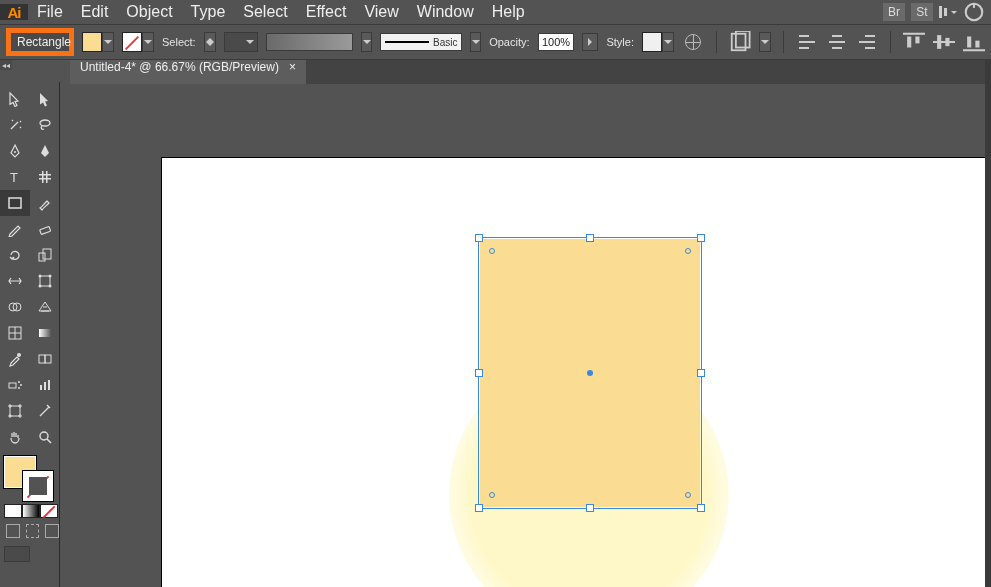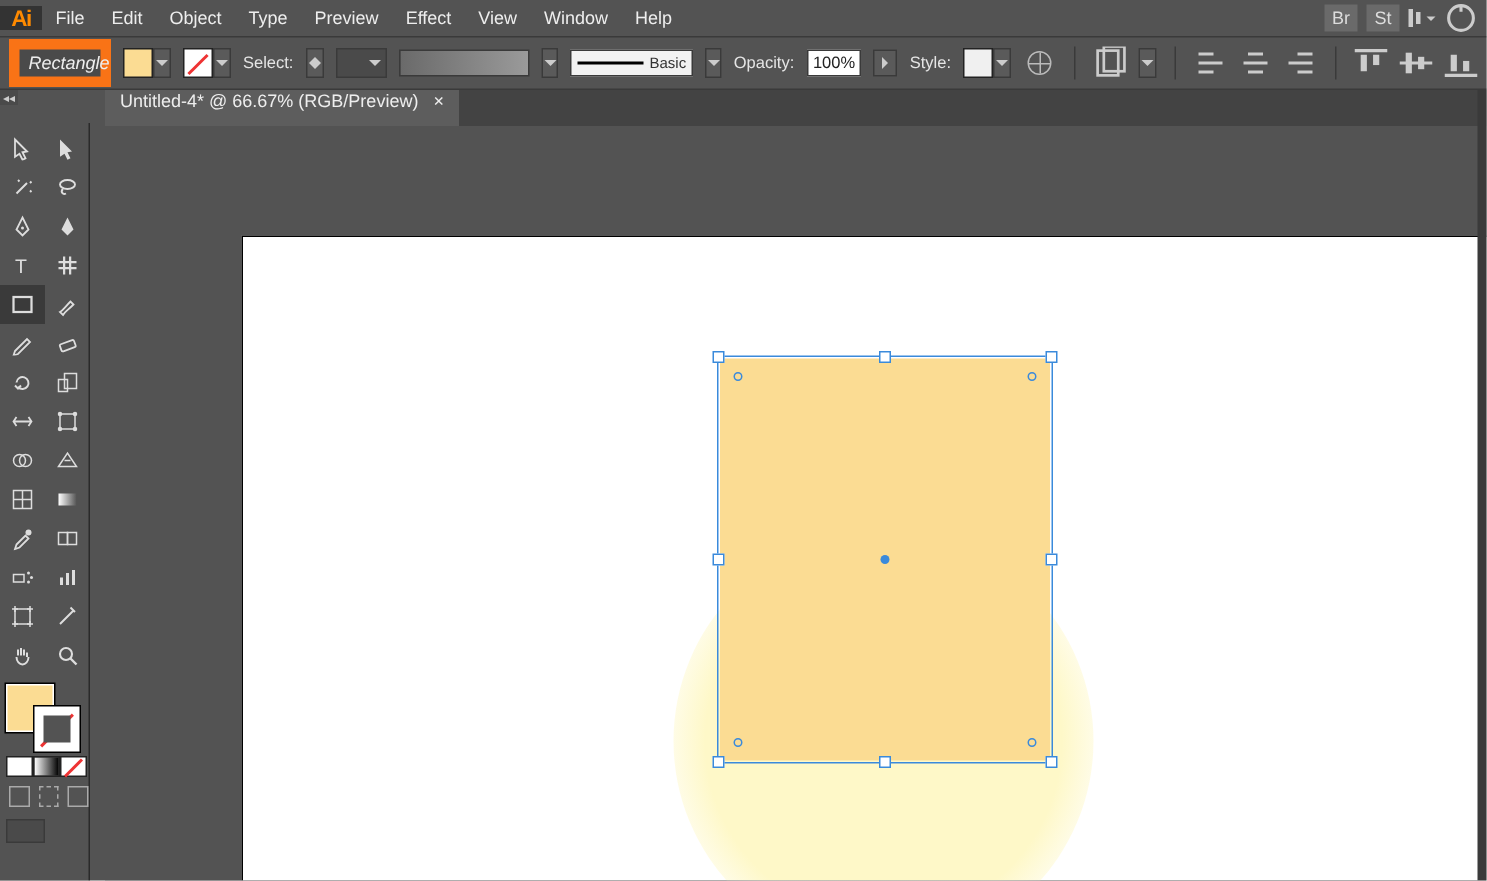--- a/index.html
+++ b/index.html
@@ -1,30 +1,30 @@
 <!DOCTYPE html>
 <html><head>
 <meta charset="utf-8">
 <style>
   * { box-sizing: border-box; margin: 0; padding: 0; font-family: "Segoe UI", Tahoma, sans-serif; }
   body { width: 991px; height: 587px; background: #535353; overflow: hidden; position: relative; color: #eee; }
 
   
   .menubar { height: 24px; background: #535353; display: flex; align-items: center; gap: 0; padding: 0 0 0 0; }
   .app-logo { width: 28px; height: 16px; display: flex; align-items: center; justify-content: center; font-weight: bold; color: #ff8a00; font-size: 15px; letter-spacing: -1px; background:#333; }
-  .menu-item { padding: 0 9px; font-size: 12px; color: #eee; line-height: 24px; cursor: default; }
+  .menu-item { padding: 0 9px; font-size: 16px; color: #eee; line-height: 24px; cursor: default; }
   .menubar-right { margin-left: auto; display:flex; align-items:center; gap:6px; padding-right:6px; }
   .sq-btn { width:22px; height:18px; background:#6a6a6a; display:flex; align-items:center; justify-content:center; font-size:12px; color:#ddd; }
   .light-dd { display:flex; align-items:center; gap:2px; }
   .light-dd .bar1 { width:3px;height:12px;background:#ccc;display:inline-block;}
   .light-dd .bar2 { width:3px;height:8px;background:#ccc;display:inline-block;}
 
   
   .controlbar { height: 36px; background: #535353; border-top:1px solid #3a3a3a; border-bottom:1px solid #3a3a3a; display:flex; align-items:center; padding:0 6px; gap:8px; font-size:11px; }
-  .sel-label { width:68px; background:#4a4a4a; color:#eee; font-size:12px; padding:2px 6px; border:7px solid #f97316;font-style:italic; }
+  .sel-label { width:68px; background:#4a4a4a; color:#eee; font-size:12px; padding:2px 6px; border:5px solid #f97316; }
   .swatch-combo { display:flex; align-items:center; }
   .fill-sw { width:20px; height:20px; background:#fbdc93; border:1px solid #222; }
   .nofill-sw { width:20px; height:20px; background:#fff; border:1px solid #222; position:relative; }
   .nofill-sw::after { content:""; position:absolute; left:0; right:0; top:50%; border-top:2px solid #e33; transform: rotate(-45deg); }
   .dd-caret { width:12px; height:20px; background:#5a5a5a; border:1px solid #3a3a3a; display:flex; align-items:center; justify-content:center; }
   .dd-caret::after{content:"";border:4px solid transparent;border-top-color:#ccc;transform:translateY(2px);}
   .ctrl-label { color:#e5e5e5; }
   .stepper { width:14px; height:20px; background:#5a5a5a; border:1px solid #3a3a3a; display:flex;flex-direction:column; }
   .stepper::before,.stepper::after{content:"";flex:1;display:block;}
   .stepper::before{border-bottom:4px solid #ccc;border-left:4px solid transparent;border-right:4px solid transparent;margin:auto;width:0;height:0;}
@@ -99,21 +99,21 @@
 </style>
 </head>
 <body>
 
 <div class="menubar">
   <div class="app-logo">Ai</div>
   <div class="menu-item">File</div>
   <div class="menu-item">Edit</div>
   <div class="menu-item">Object</div>
   <div class="menu-item">Type</div>
-  <div class="menu-item">Preview</div>
+  <div class="menu-item">Select</div>
   <div class="menu-item">Effect</div>
   <div class="menu-item">View</div>
   <div class="menu-item">Window</div>
   <div class="menu-item">Help</div>
   <div class="menubar-right">
     <div class="sq-btn">Br</div>
     <div class="sq-btn">St</div>
     <div class="light-dd">
         <span class="bar1"></span>
         <span class="bar2"></span>

